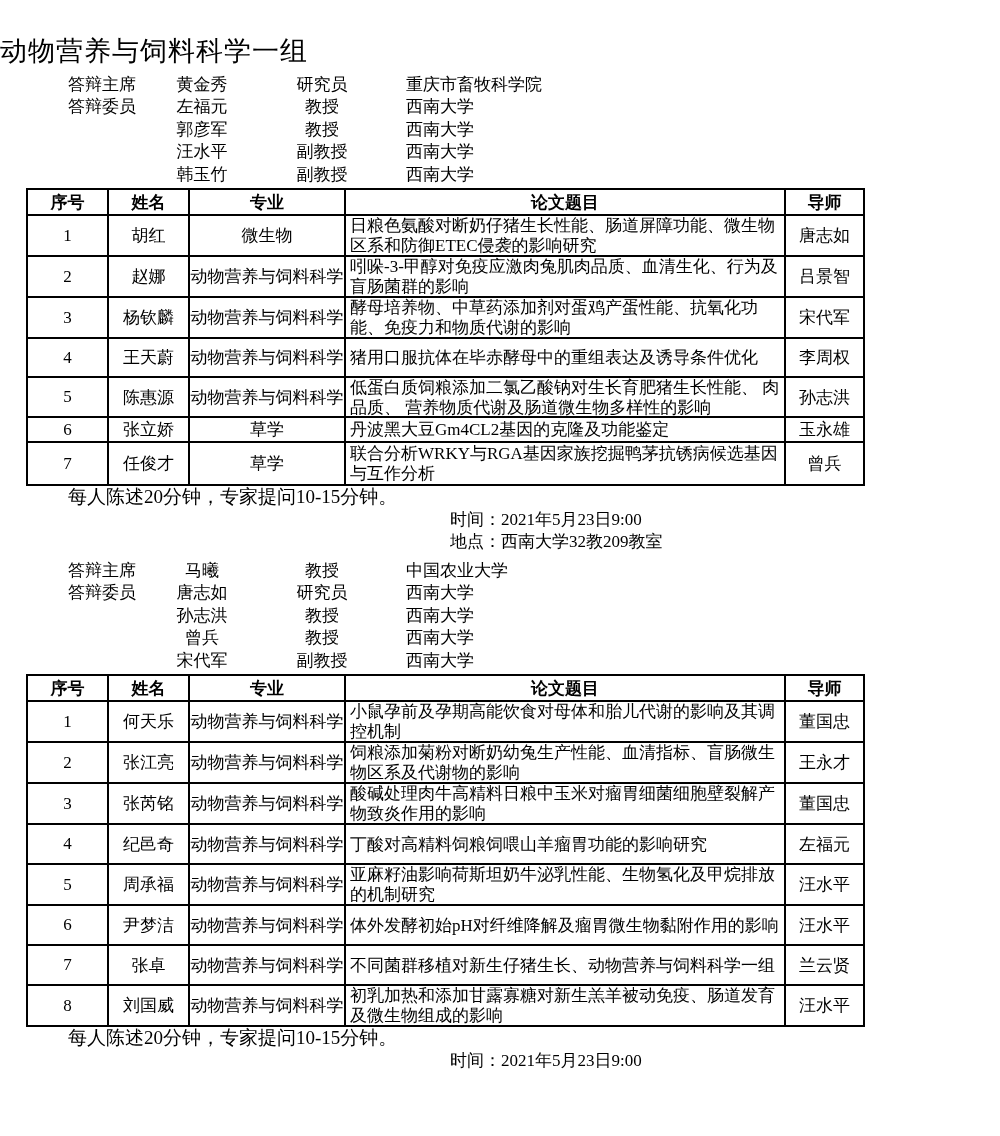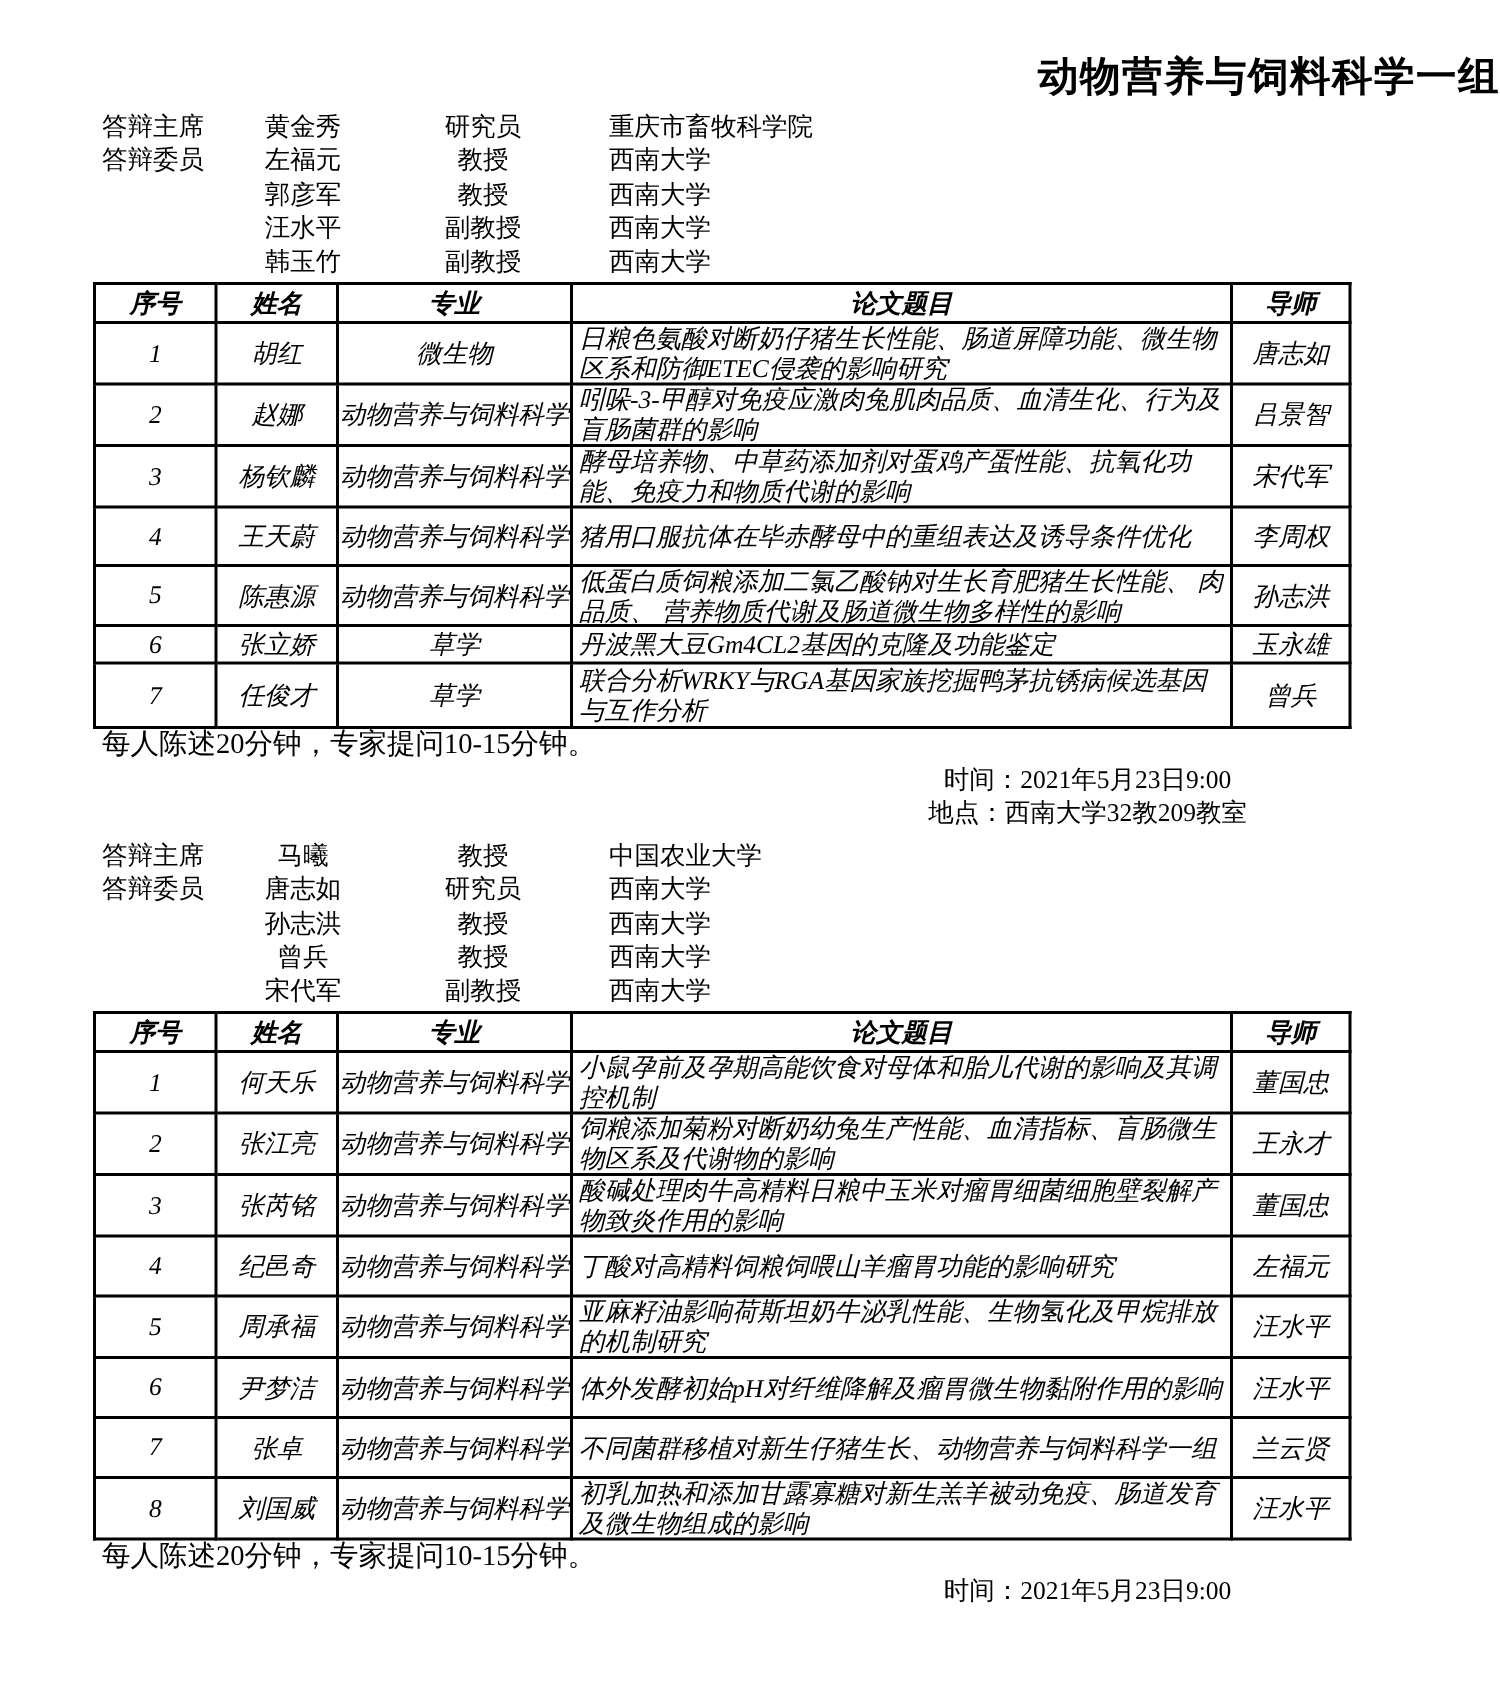--- a/index.html
+++ b/index.html
@@ -5,36 +5,36 @@
   html, body { margin:0; padding:0; }
   body {
     width:1000px; height:1136px;
     background:#ffffff; color:#000000;
     font-family:"Liberation Serif","DejaVu Serif",serif;
     overflow:hidden;
   }
   .page { padding-top:35px; }
 
   .group-title {
-    margin:0; text-align:right;
+    margin:0; text-align:left;
     font-family:"Liberation Sans","DejaVu Sans",sans-serif;
-    font-size:27px; font-weight:bold; line-height:1.2; letter-spacing:1px;
+    font-size:27px; font-weight:normal; line-height:1.2; letter-spacing:1px;
   }
   .group-2 .group-title { margin-top:2px; }
 
   .committee { margin:6px 0 3px 68px; }
   .committee-row { display:flex; height:22.4px; align-items:center; font-size:17px; }
   .c-role  { width:84px; }
   .c-name  { width:100px; text-align:center; }
   .c-title { width:140px; text-align:center; }
   .c-org   { margin-left:14px; }
 
   .defense-table {
     border-collapse:collapse; table-layout:fixed;
-    margin-left:62px; width:837px;font-style:italic;
+    margin-left:26px; width:837px;
   }
   .defense-table th, .defense-table td {
     border:2px solid #000; padding:0;
     font-size:17px; text-align:center; vertical-align:middle;
     overflow:hidden;
   }
   .defense-table th {
     font-family:"Liberation Sans","DejaVu Sans",sans-serif;
     font-weight:bold; font-size:17px;
   }
@@ -42,21 +42,21 @@
   .t1 tbody tr { height:39px; }
   .t1 tbody tr:nth-child(6) { height:24px; }
   .t1 tbody tr:nth-child(7) { height:43px; }
   .t2 tbody tr { height:40px; }
   .col-thesis { text-align:left !important; padding:0 4px !important; }
   .wrap { line-height:19.5px; }
   .t1 tbody tr:nth-child(5) .wrap { max-height:38px; overflow:hidden; }
 
   .note { margin:2px 0 0 68px; font-size:19px; line-height:18px; }
   .meta { margin:3px 0 0 450px; font-size:17px; }
-  .meta p { margin:0; line-height:22px;text-align:center; }
+  .meta p { margin:0; line-height:22px; }
 </style>
 </head>
 <body>
 
 <div class="page">
 
   <section class="group group-1">
     <h1 class="group-title">动物营养与饲料科学一组</h1>
 
     <div class="committee">

